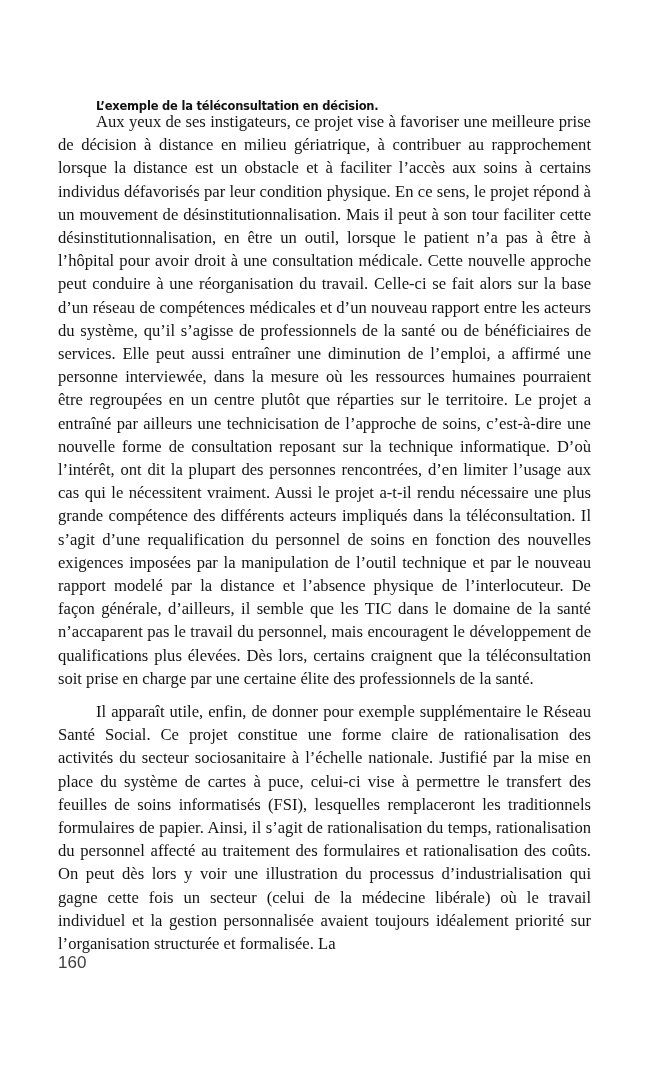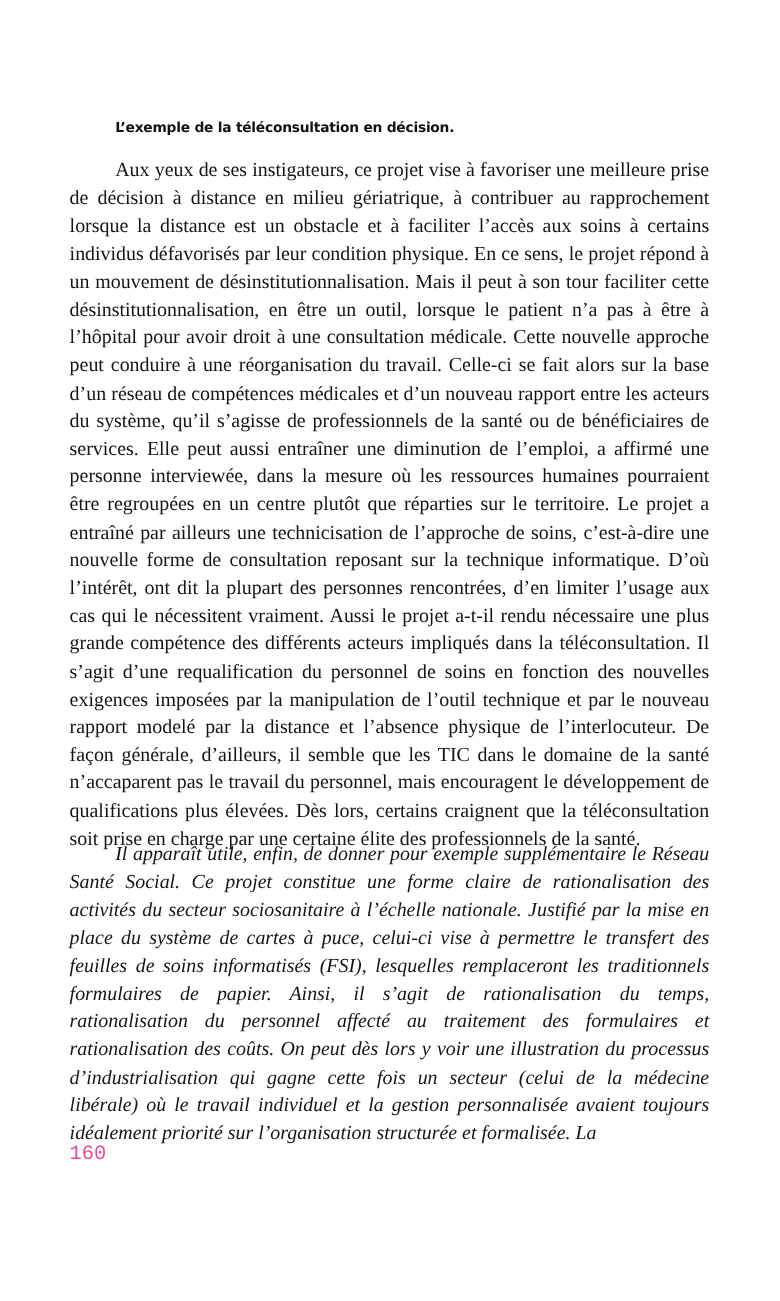--- a/index.html
+++ b/index.html
@@ -9,25 +9,25 @@
     position: absolute; left: 38px; top: 99px;
     font-family: "DejaVu Sans", sans-serif; font-weight: bold;
     font-size: 11.5px; color: #111; letter-spacing: -0.2px; white-space: nowrap;
   }
   .para {
     position: absolute; left: 0; width: 533px;
     font-family: "Liberation Serif", serif; font-size: 16.6px;
     line-height: 23.2px; color: #141414; text-align: justify;
     text-indent: 38px; margin: 0;
   }
-  .p1 { top: 130px; }
-  .p2 { top: 700px; font-style: italic; }
+  .p1 { top: 110px; }
+  .p2 { top: 700px; }
   .pagenum {
     position: absolute; left: 0; top: 953px;
-    font-family: Liberation Mono, monospace; font-size: 17px; color: #ec4899;
+    font-family: Liberation Sans, sans-serif; font-size: 17px; color: #404040;
   }
 </style>
 </head>
 <body>
 
 <div class="page">
   <div class="heading">L’exemple de la téléconsultation en décision.</div>
   <p class="para p1">Aux yeux de ses instigateurs, ce projet vise à favoriser une meilleure prise de décision à distance en milieu gériatrique, à contribuer au rapprochement lorsque la distance est un obstacle et à faciliter l’accès aux soins à certains individus défavorisés par leur condition physique. En ce sens, le projet répond à un mouvement de désinstitutionnalisation. Mais il peut à son tour faciliter cette désinstitutionnalisation, en être un outil, lorsque le patient n’a pas à être à l’hôpital pour avoir droit à une consultation médicale. Cette nouvelle approche peut conduire à une réorganisation du travail. Celle-ci se fait alors sur la base d’un réseau de compétences médicales et d’un nouveau rapport entre les acteurs du système, qu’il s’agisse de professionnels de la santé ou de bénéficiaires de services. Elle peut aussi entraîner une diminution de l’emploi, a affirmé une personne interviewée, dans la mesure où les ressources humaines pourraient être regroupées en un centre plutôt que réparties sur le territoire. Le projet a entraîné par ailleurs une technicisation de l’approche de soins, c’est-à-dire une nouvelle forme de consultation reposant sur la technique informatique. D’où l’intérêt, ont dit la plupart des personnes rencontrées, d’en limiter l’usage aux cas qui le nécessitent vraiment. Aussi le projet a-t-il rendu nécessaire une plus grande compétence des différents acteurs impliqués dans la téléconsultation. Il s’agit d’une requalification du personnel de soins en fonction des nouvelles exigences imposées par la manipulation de l’outil technique et par le nouveau rapport modelé par la distance et l’absence physique de l’interlocuteur. De façon générale, d’ailleurs, il semble que les TIC dans le domaine de la santé n’accaparent pas le travail du personnel, mais encouragent le développement de qualifications plus élevées. Dès lors, certains craignent que la téléconsultation soit prise en charge par une certaine élite des professionnels de la santé.</p>
   <p class="para p2">Il apparaît utile, enfin, de donner pour exemple supplémentaire le Réseau Santé Social. Ce projet constitue une forme claire de rationalisation des activités du secteur sociosanitaire à l’échelle nationale. Justifié par la mise en place du système de cartes à puce, celui-ci vise à permettre le transfert des feuilles de soins informatisés (FSI), lesquelles remplaceront les traditionnels formulaires de papier. Ainsi, il s’agit de rationalisation du temps, rationalisation du personnel affecté au traitement des formulaires et rationalisation des coûts. On peut dès lors y voir une illustration du processus d’industrialisation qui gagne cette fois un secteur (celui de la médecine libérale) où le travail individuel et la gestion personnalisée avaient toujours idéalement priorité sur l’organisation structurée et formalisée. La</p>
   <div class="pagenum">160</div>

